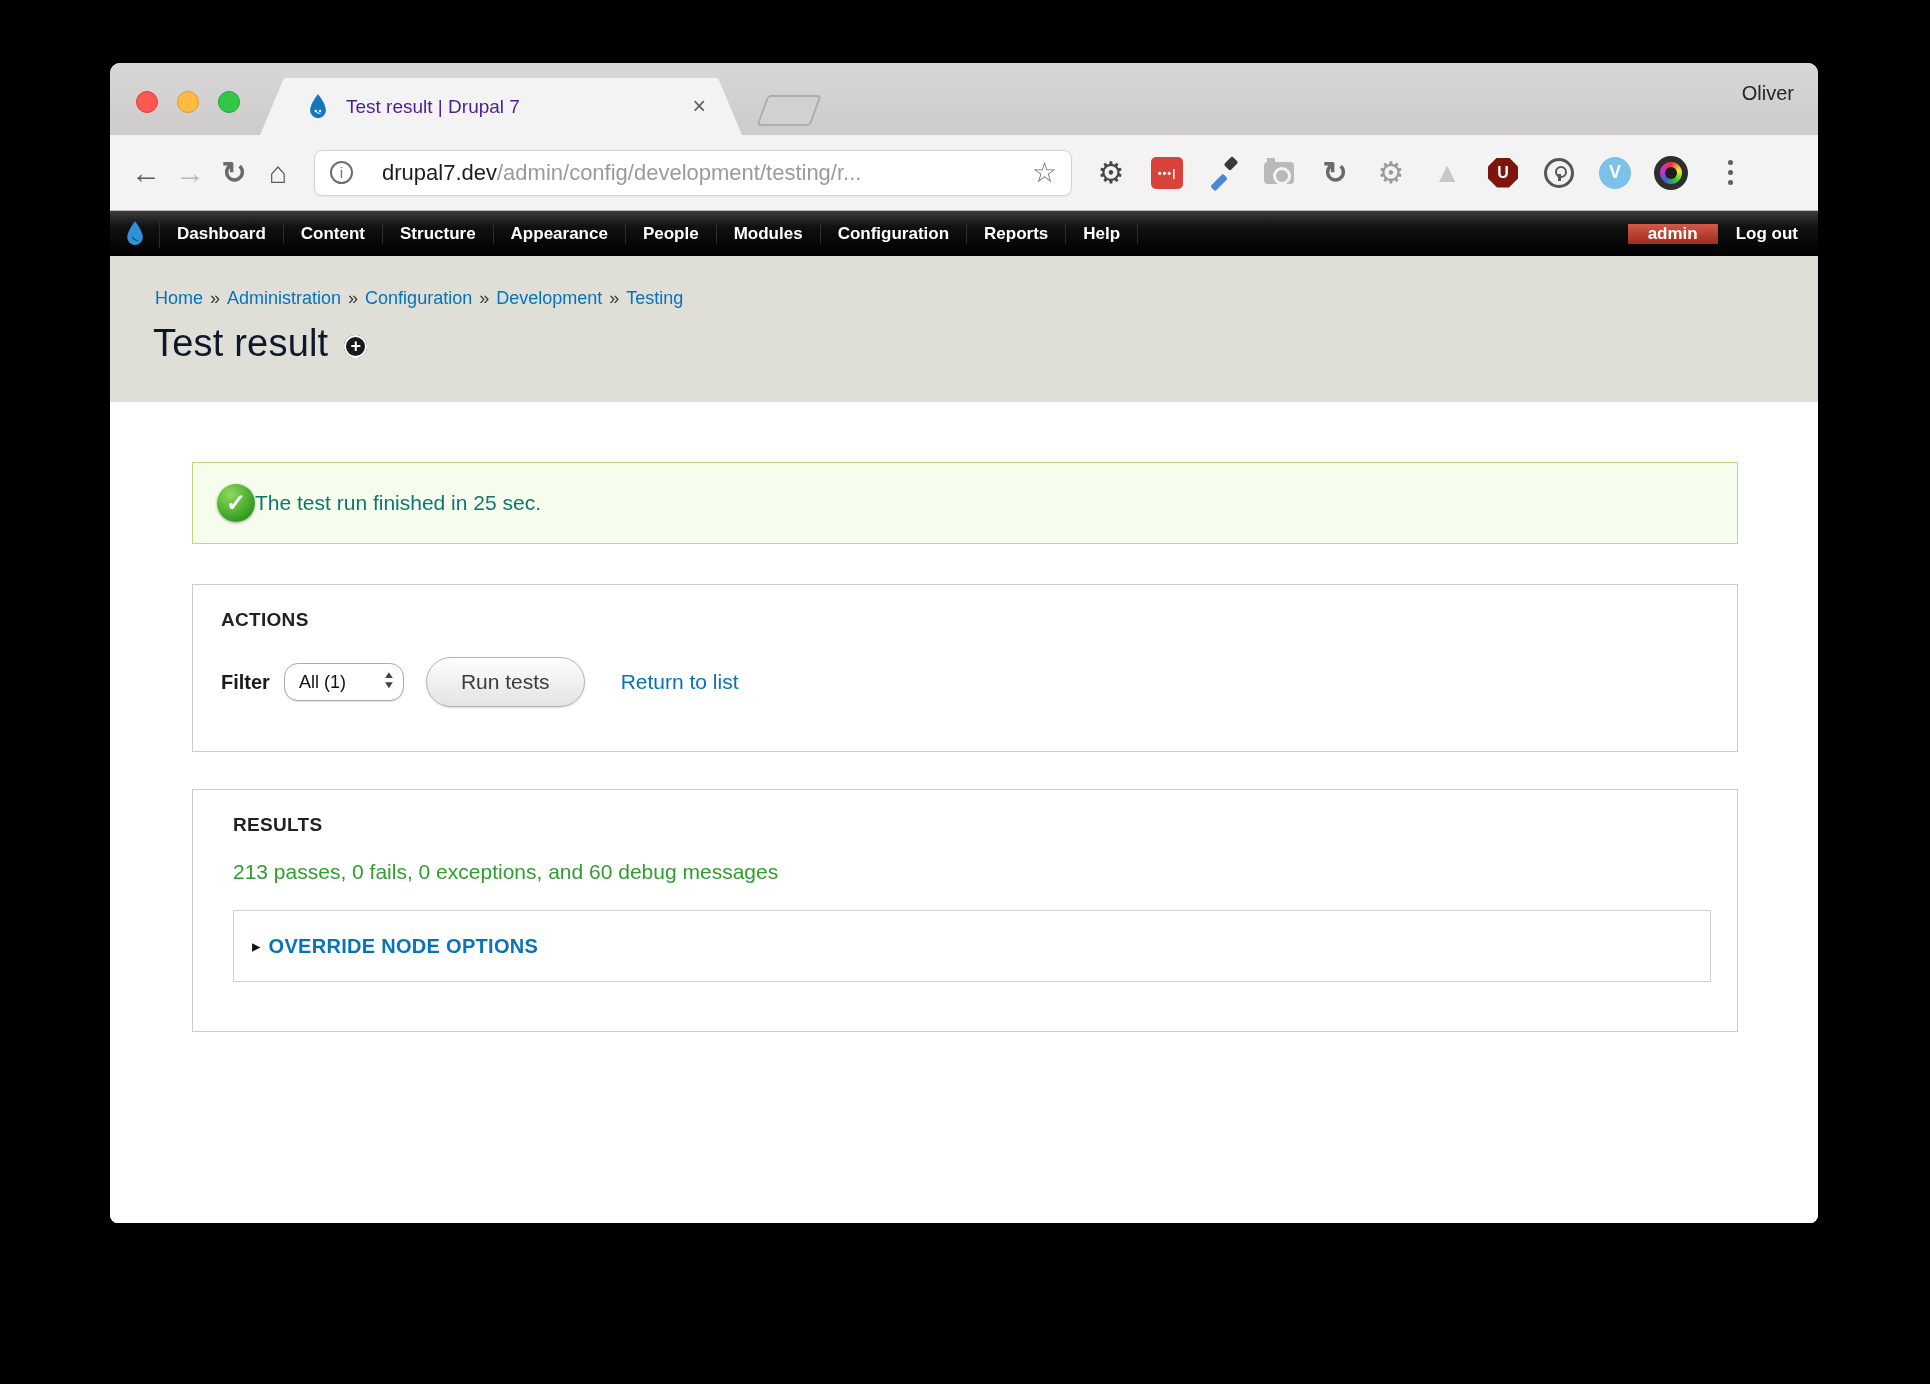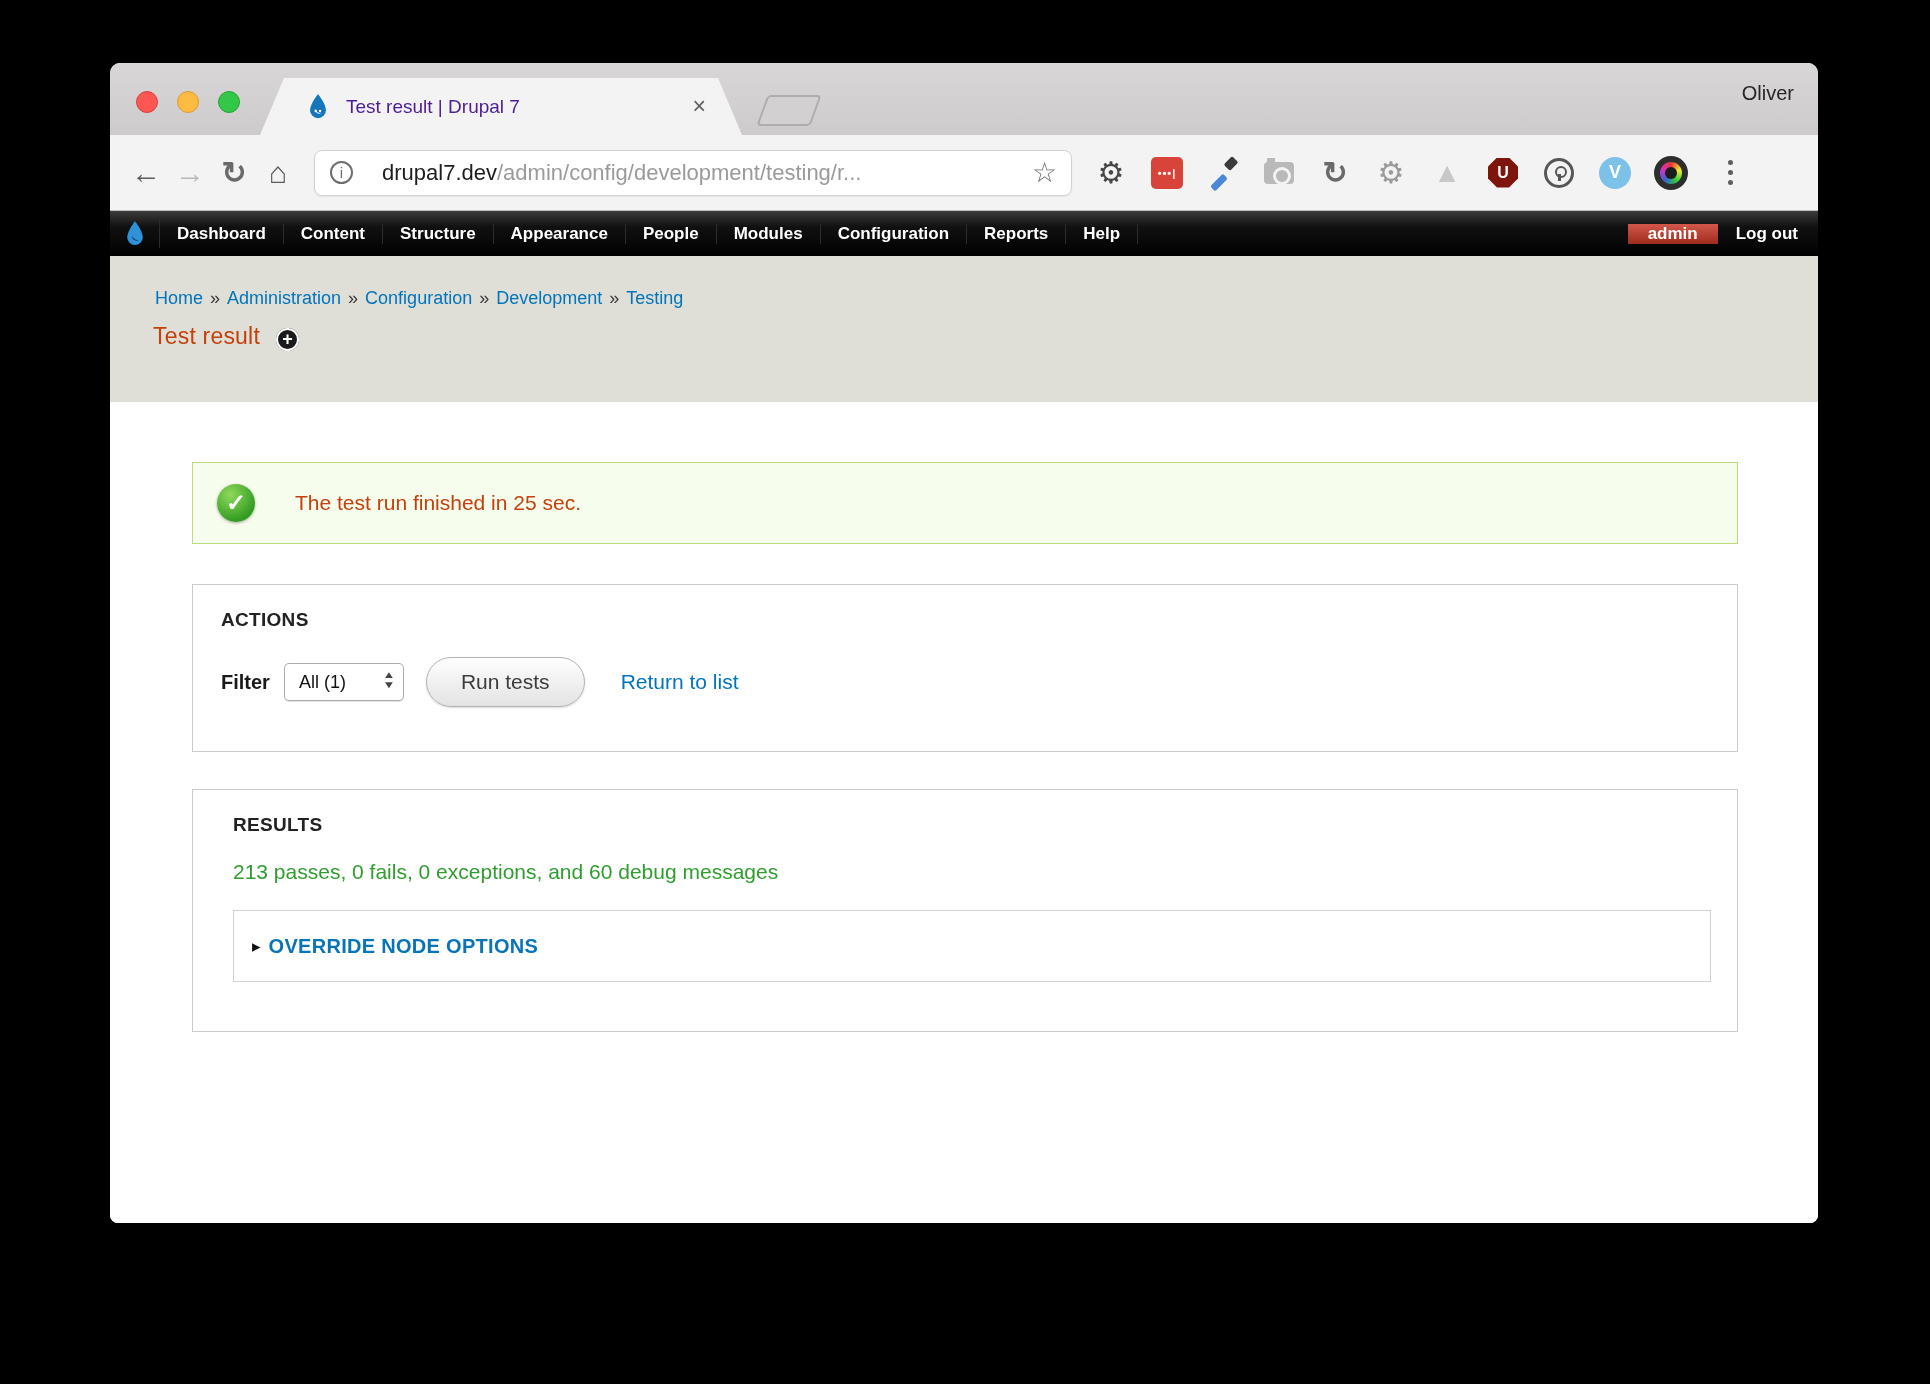--- a/index.html
+++ b/index.html
@@ -88,43 +88,43 @@
   .tb-admin{ display:flex; align-items:center; padding:0 20px; color:#fff; font-size:17px; font-weight:bold;
     background:linear-gradient(#d2584a,#9e2c1c); }
   .tb-logout{ display:flex; align-items:center; padding:0 20px 0 18px; color:#fff; font-size:17px; font-weight:bold; }
 
   
   .page-header{ position:absolute; left:0; top:193px; width:100%; height:146px; background:#e0dfd7; }
   .breadcrumb{ position:absolute; left:45px; top:32px; font-size:18px; }
   .breadcrumb a{ color:#0074bd; text-decoration:none; }
   .breadcrumb .sep{ color:#3a3a3a; margin:0 7px; }
   .title-row{ position:absolute; left:43px; top:66px; display:flex; align-items:center; }
-  .page-title{ font-size:23px; font-weight:500; color:#c2410c; letter-spacing:.2px; }
+  .page-title{ font-size:38px; font-weight:500; color:#0f172a; letter-spacing:.2px; }
   .ctx-add{ margin-left:16px; margin-top:6px; width:23px; height:23px; border-radius:50%; background:#1a1a1a;
     color:#fff; font-size:18px; font-weight:bold; line-height:22px; text-align:center;
     box-shadow:0 0 0 2px #fff inset; }
 
   
   .content{ position:absolute; left:0; top:339px; width:100%; height:821px; background:#fff; }
   .status-message{ margin:60px 80px 0 82px; height:82px; background:#f7fdec; border:1px solid #bdda7d;
     display:flex; align-items:center; }
   .check-icon{ margin-left:24px; width:38px; height:38px; border-radius:50%;
     background:radial-gradient(circle at 35% 28%, #8fd95c, #2f9a1f 75%);
     box-shadow:0 1px 3px rgba(0,0,0,.35); color:#fff; font-size:24px; font-weight:bold;
     display:flex; align-items:center; justify-content:center; flex:0 0 auto; }
-  .status-text{ margin-left:40px; font-size:21px; color:#c2410c; }
+  .status-text{ font-size:21px; color:#0f766e; }
 
   .fieldset{ margin:0 80px 0 82px; border:1px solid #ccc; background:#fff; }
   .fieldset.actions{ margin-top:40px; height:168px; padding:24px 12px 0 28px; }
   .fieldset.results{ margin-top:37px; height:243px; padding:24px 26px 0 40px; }
   .legend{ font-size:19px; font-weight:bold; color:#222; letter-spacing:.3px; }
   .filter-row{ margin-top:26px; display:flex; align-items:center; }
   .filter-label{ font-size:20px; font-weight:bold; color:#1a1a1a; }
   .select{ margin-left:14px; width:120px; height:38px; background:#fff; border:1px solid #ababab;
-    border-radius:5px; display:flex; align-items:center; position:relative;
+    border-radius:14px; display:flex; align-items:center; position:relative;
     box-shadow:0 1px 1px rgba(0,0,0,.12); }
   .select-value{ margin-left:14px; font-size:18px; color:#111; }
   .stepper{ position:absolute; right:9px; top:6px; display:flex; flex-direction:column; line-height:1; }
   .stepper span{ font-size:10px; color:#444; transform:scaleX(1.3); }
   .run-btn{ margin-left:22px; height:50px; padding:0 34px; border:1px solid #b3b3b3; border-radius:25px;
     background:linear-gradient(#fefefe,#e3e3e3); font-size:21px; color:#3c3c3c;
     display:flex; align-items:center; box-shadow:0 1px 2px rgba(0,0,0,.15); font-family:inherit; }
   .return-link{ margin-left:36px; font-size:21px; color:#0074bd; text-decoration:none; }
 
   .summary{ margin-top:24px; font-size:21px; color:#2f9e2f; }

